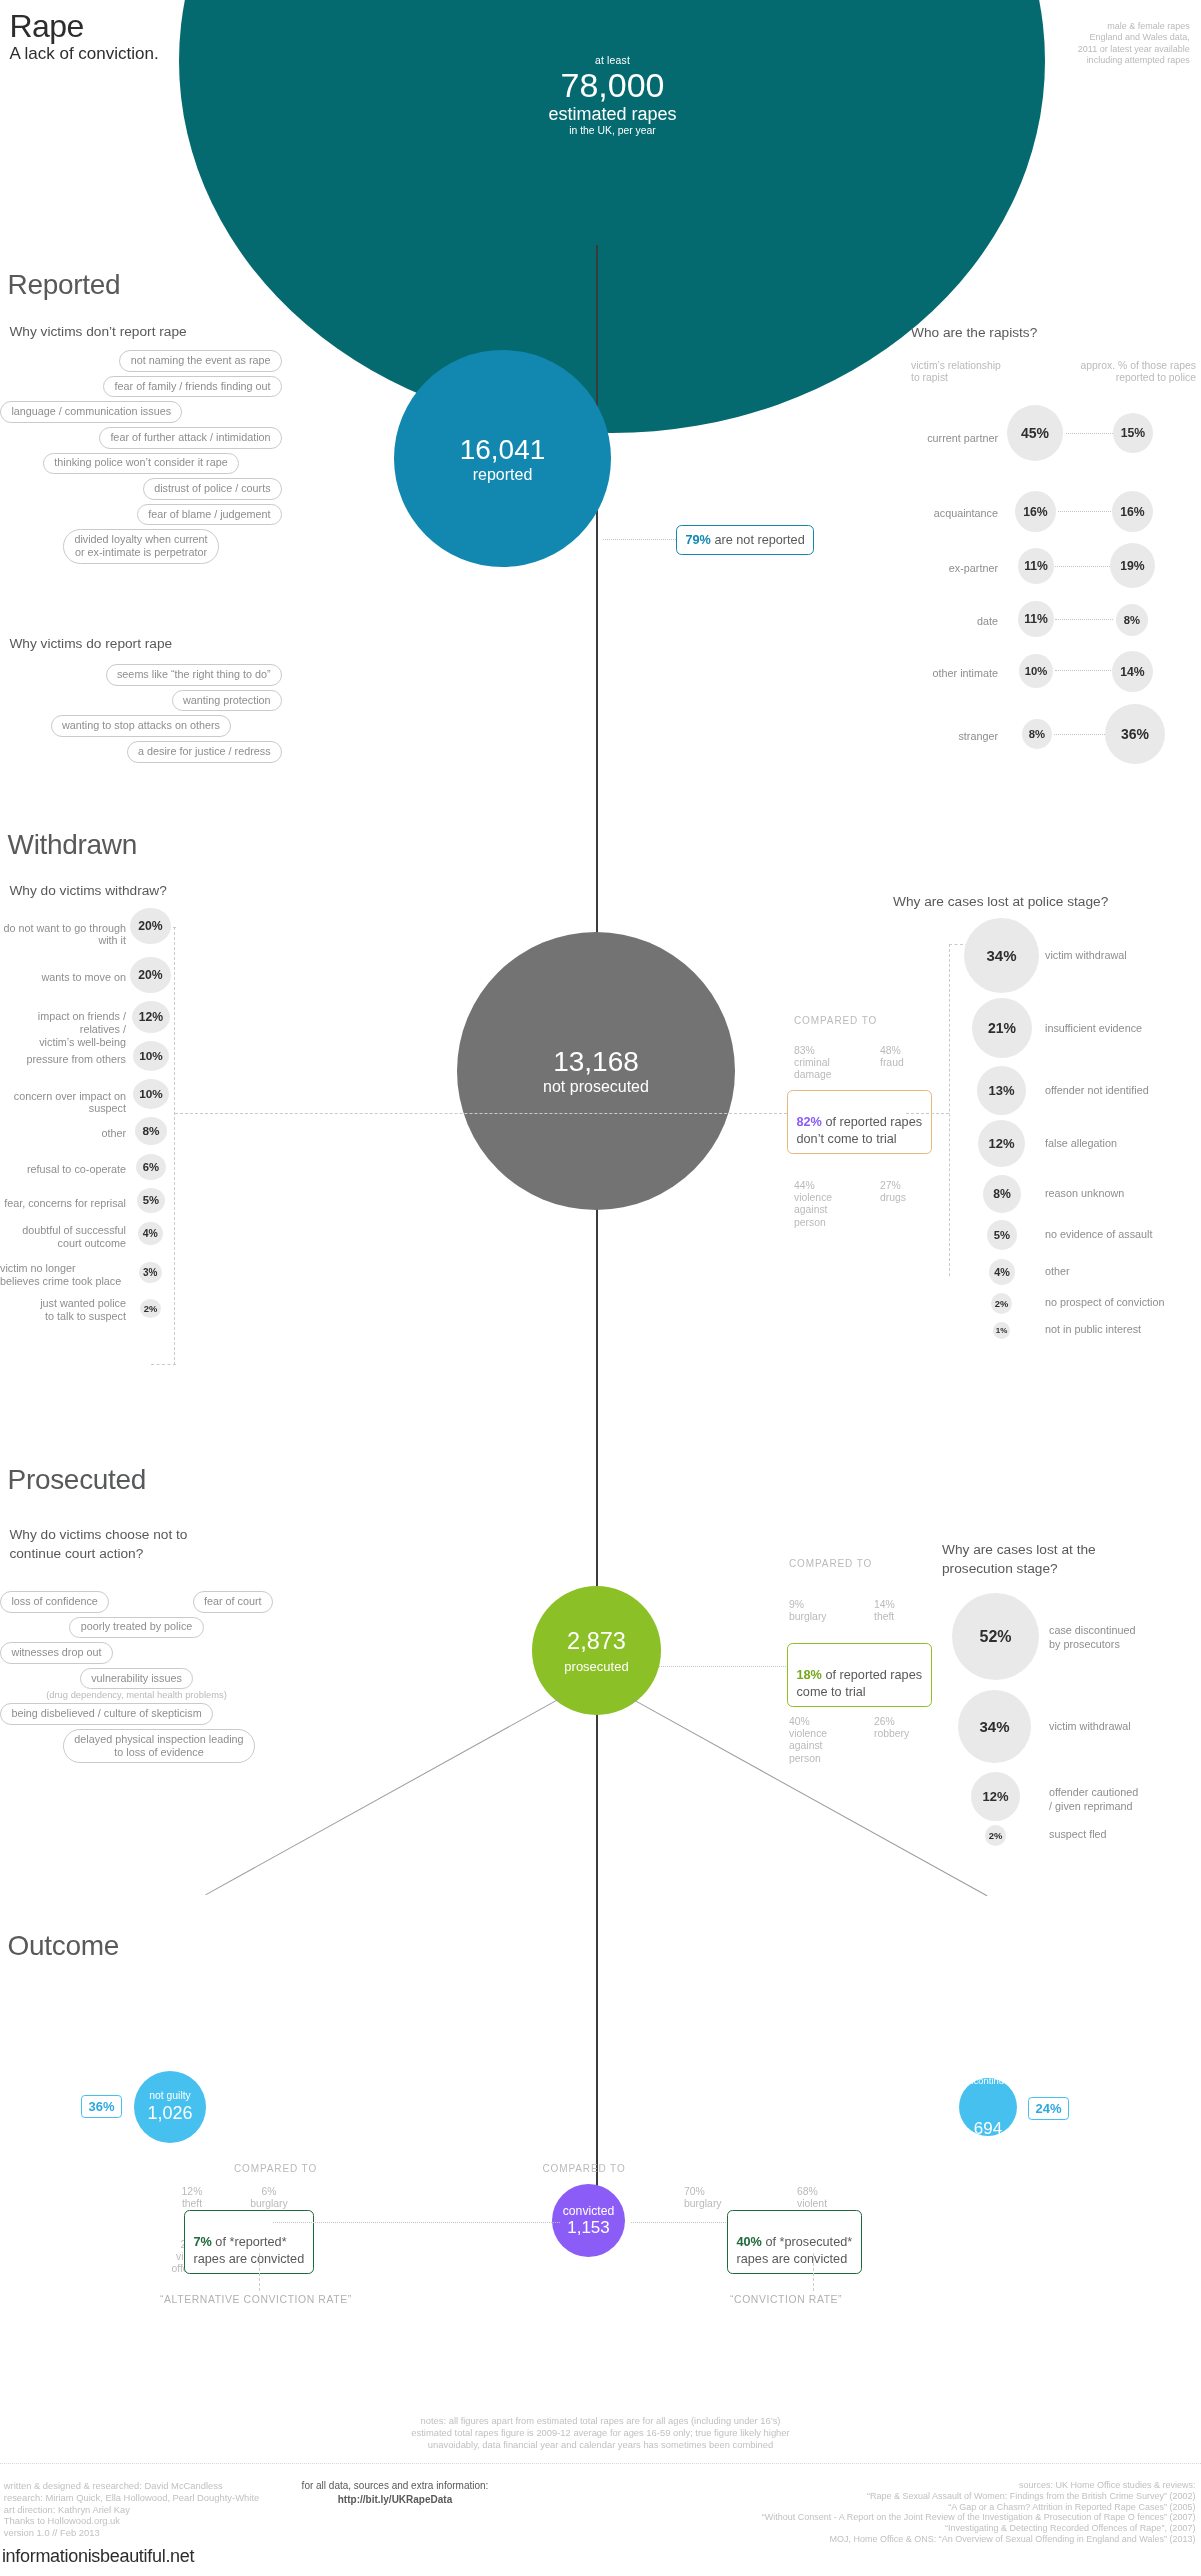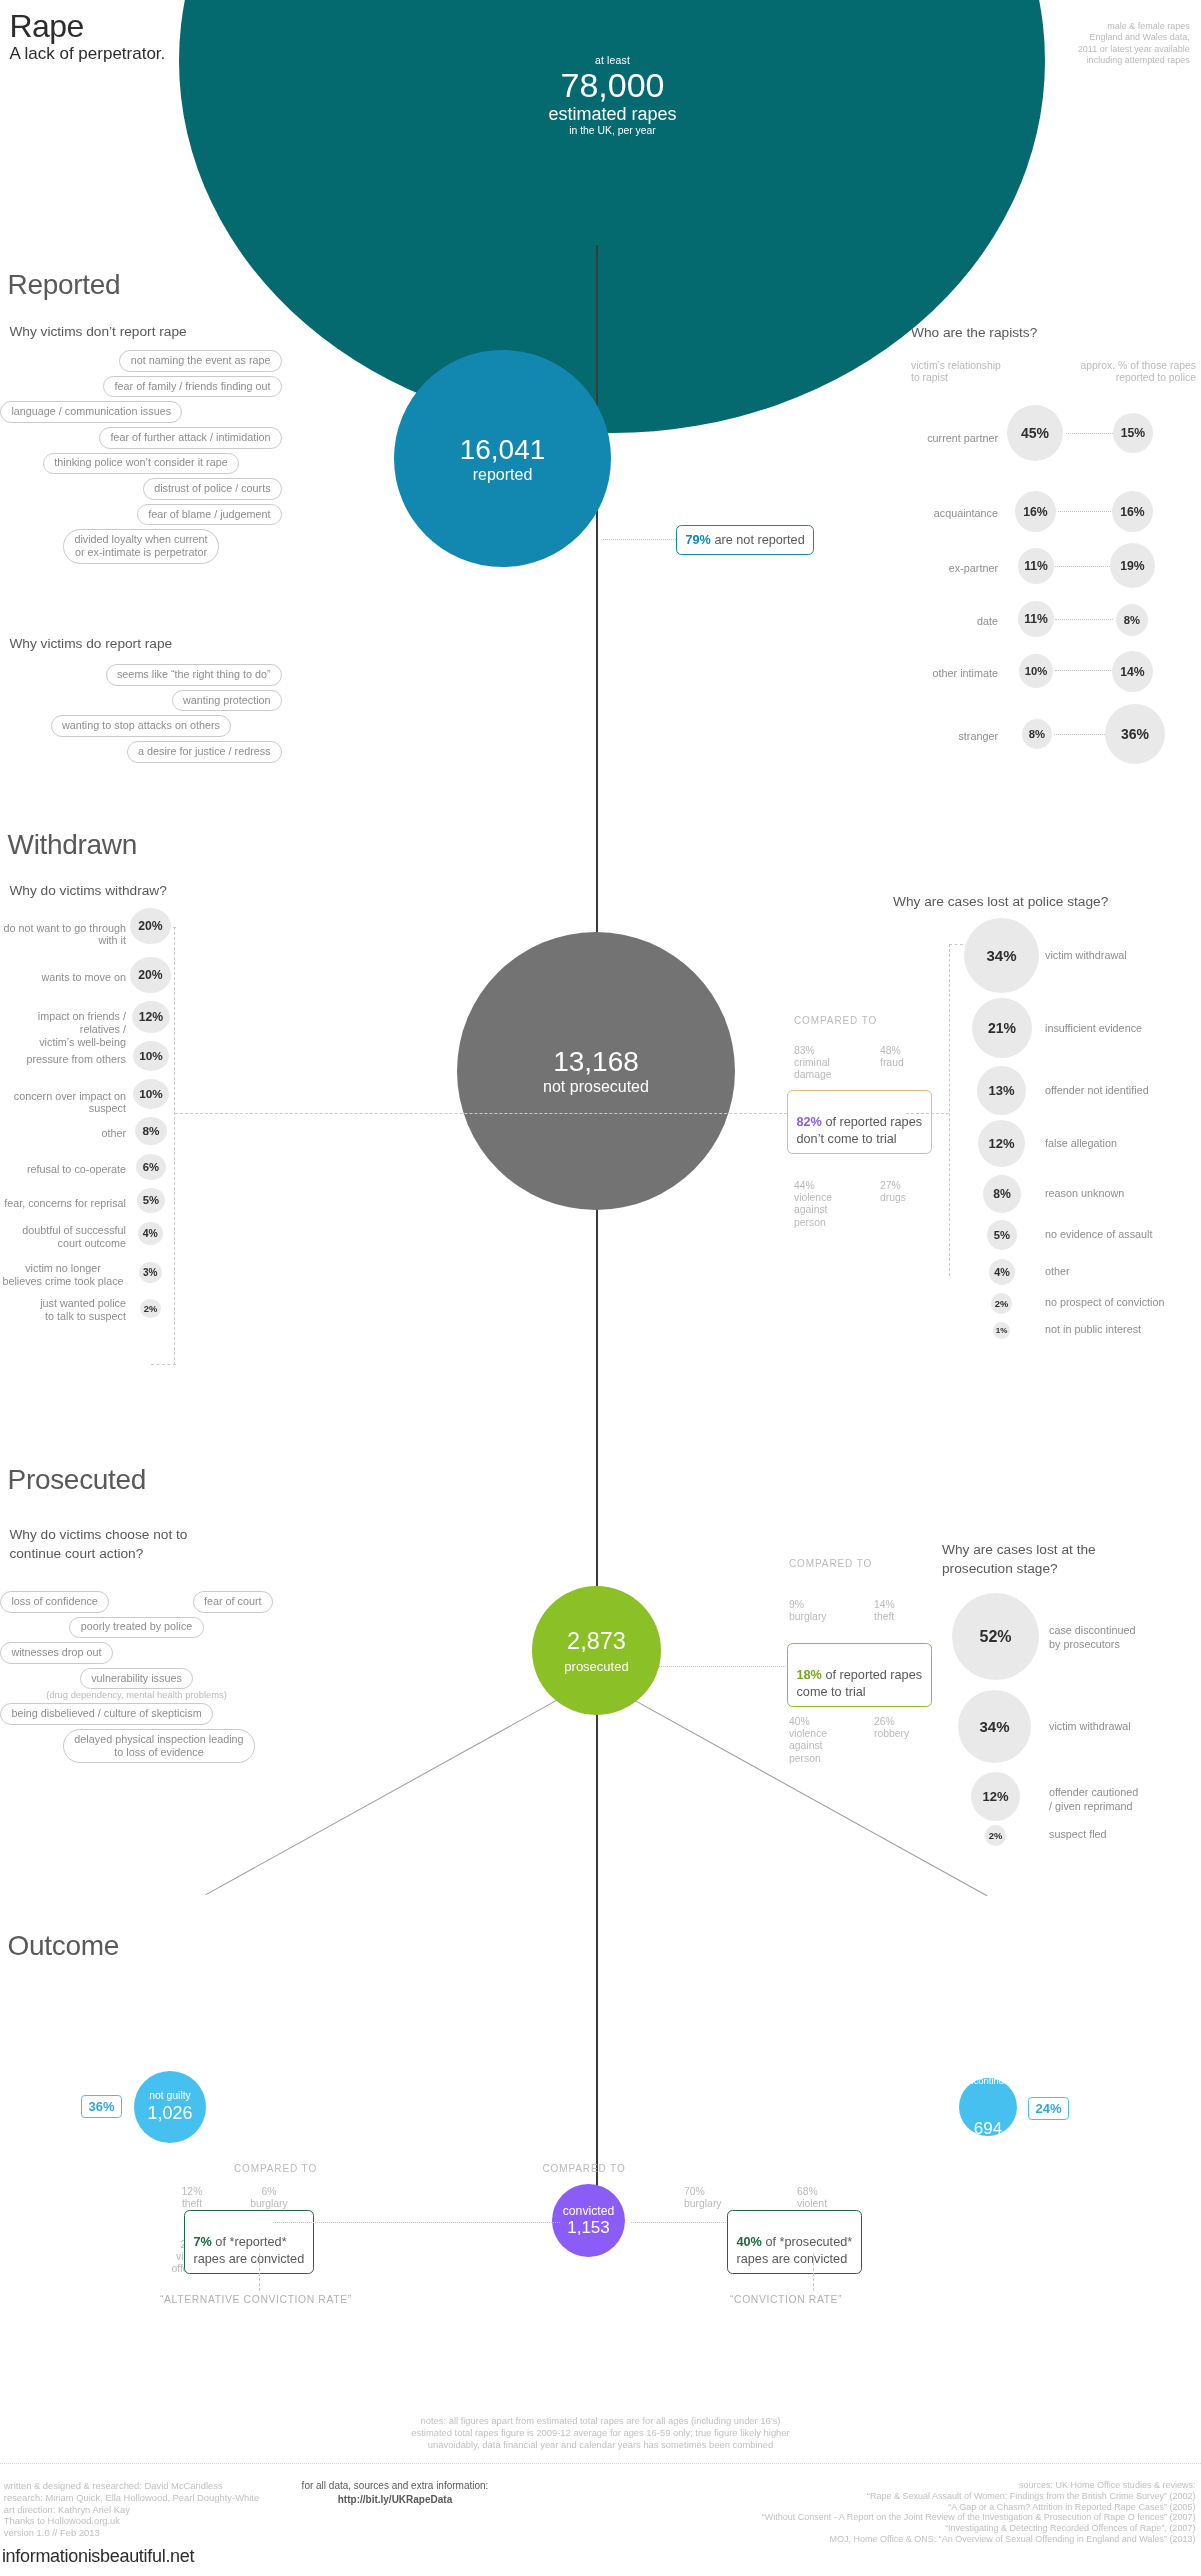--- a/index.html
+++ b/index.html
@@ -88,21 +88,21 @@
   .foot-dark{ font-size:10px; line-height:12.2px; color:#58595b;}
   #iib{ font-size:18px; color:#2d2d2d; letter-spacing:-0.3px;}
   .rule{ border-top:0.9px dotted #d5d6d7; }
 </style>
 </head>
 <body>
 
 <div class="abs" id="header-blob"></div>
 
 <div class="abs" id="page-title">Rape</div>
-<div class="abs" id="page-subtitle">A lack of perpetrator.</div>
+<div class="abs" id="page-subtitle">A lack of conviction.</div>
 
 <div class="abs" id="header-stat">
   <div class="small">at least</div>
   <div class="big">78,000</div>
   <div class="mid">estimated rapes</div>
   <div class="tiny">in the UK, per year</div>
 </div>
 
 <div class="abs" id="header-notes">
   <div>male &amp; female rapes</div>
@@ -253,21 +253,21 @@
 <div class="abs bub" style="left:137px; top:1188px; width:28px; height:24.5px; font-size:11.3px;">
     <span>5%</span>
   </div>
 
 <div class="abs bub-lbl" style="left:0px; top:1224px; width:126px; text-align:right; white-space:pre-line; line-height:13px;">doubtful of successful
 court outcome</div>
 <div class="abs bub" style="left:138px; top:1222px; width:24.5px; height:22.6px; font-size:10.4px;">
     <span>4%</span>
   </div>
 
-<div class="abs bub-lbl" style="left:0px; top:1262px; width:126px; text-align:center; white-space:pre-line; line-height:13px;">victim no longer
+<div class="abs bub-lbl" style="left:0px; top:1262px; width:126px; text-align:left; white-space:pre-line; line-height:13px;">victim no longer
 believes crime took place</div>
 <div class="abs bub" style="left:139px; top:1262px; width:22.6px; height:21px; font-size:10px;">
     <span>3%</span>
   </div>
 
 <div class="abs bub-lbl" style="left:0px; top:1297px; width:126px; text-align:right; white-space:pre-line; line-height:13px;">just wanted police
 to talk to suspect</div>
 <div class="abs bub" style="left:140px; top:1299px; width:21px; height:19px; font-size:9.4px;">
     <span>2%</span>
   </div>

